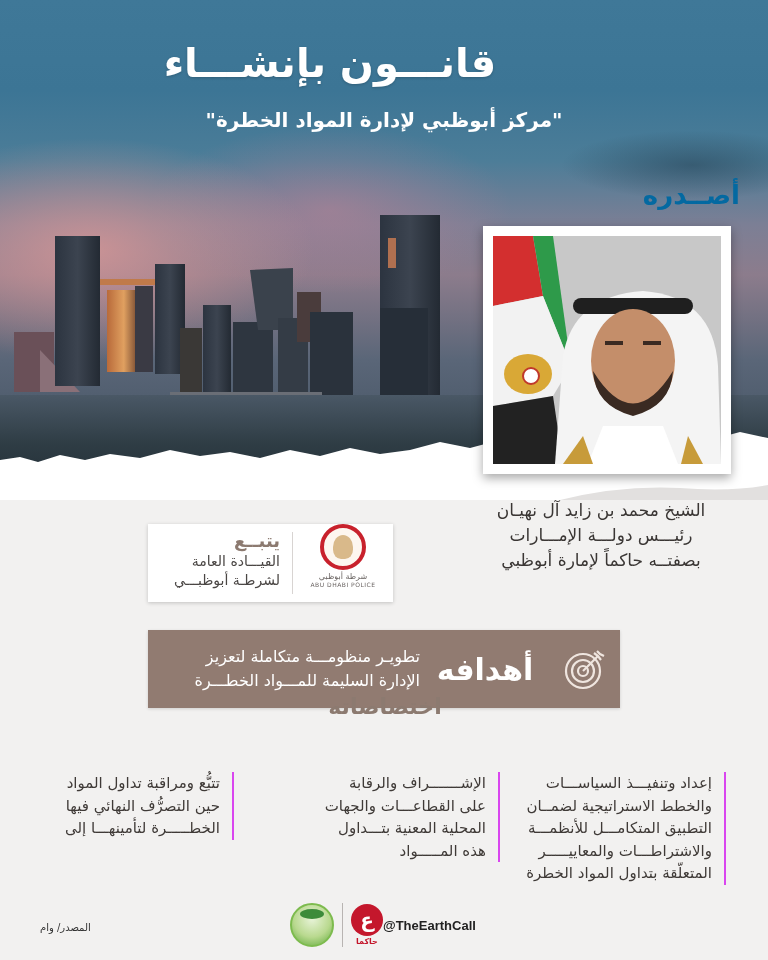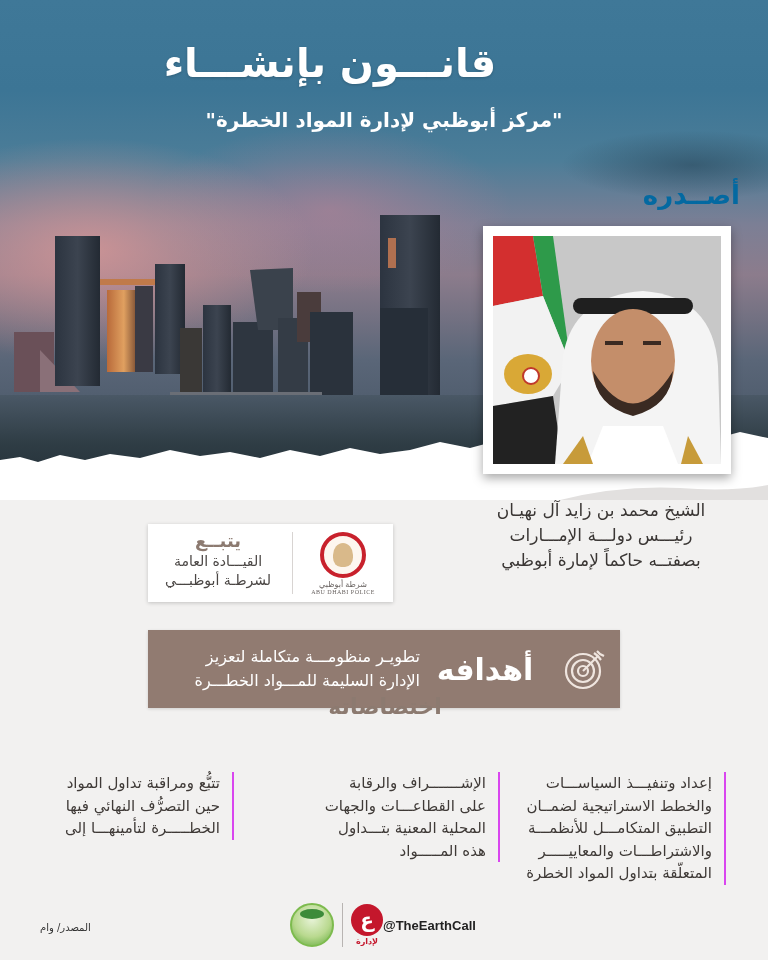--- a/index.html
+++ b/index.html
@@ -68,24 +68,24 @@
     .leader-name div { white-space: nowrap; }
 
     
     .affil-card {
       position: absolute; left: 148px; top: 524px; width: 245px; height: 78px;
       background: #ffffff; box-shadow: 0 1px 4px rgba(0,0,0,0.2);
       display: flex; flex-direction: row;
     }
     .affil-logo {
       width: 100px; height: 78px; position: relative;
-      display: flex; flex-direction: column; align-items: center; justify-content: center; font-family: Liberation Serif, serif;
+      display: flex; flex-direction: column; align-items: center; 
     }
     .affil-sep { width: 1px; background: #d8d4d2; margin: 8px 0; }
-    .affil-text { flex: 1; padding: 6px 12px 0 8px; text-align: center; }
+    .affil-text { flex: 1; padding: 6px 12px 0 8px; text-align: right; }
     .affil-title { font-size: 18px; font-weight: bold; color: #8c7a70; line-height: 22px; }
     .affil-line { font-size: 14px; color: #4a4644; line-height: 19px; }
     .police-seal {
       width: 46px; height: 46px; border-radius: 50%;
       border: 4px solid #c8212c; background: #fdf6ef; position: relative;
     }
     .police-seal::after {
       content: ""; position: absolute; left: 9px; top: 7px; width: 20px; height: 24px;
       border-radius: 50% 50% 40% 40%;
       background: #d9b98a;
@@ -295,17 +295,17 @@
   <div>حين التصرُّف النهائي فيها</div>
   <div>الخطـــــرة لتأمينهـــا إلى</div>
 </div>
 
 <div class="source">المصدر/ وام</div>
 
 <div class="footer-logos">
   <span class="handle">@TheEarthCall</span>
   <div class="alain-logo">
     <div class="alain-circle">ع</div>
-    <div class="alain-text">لإدارة</div>
+    <div class="alain-text">حاكما</div>
   </div>
   <div class="logo-sep"></div>
   <div class="earthcall-logo" title="نداء الأرض"></div>
 </div>
 
 </body></html>

